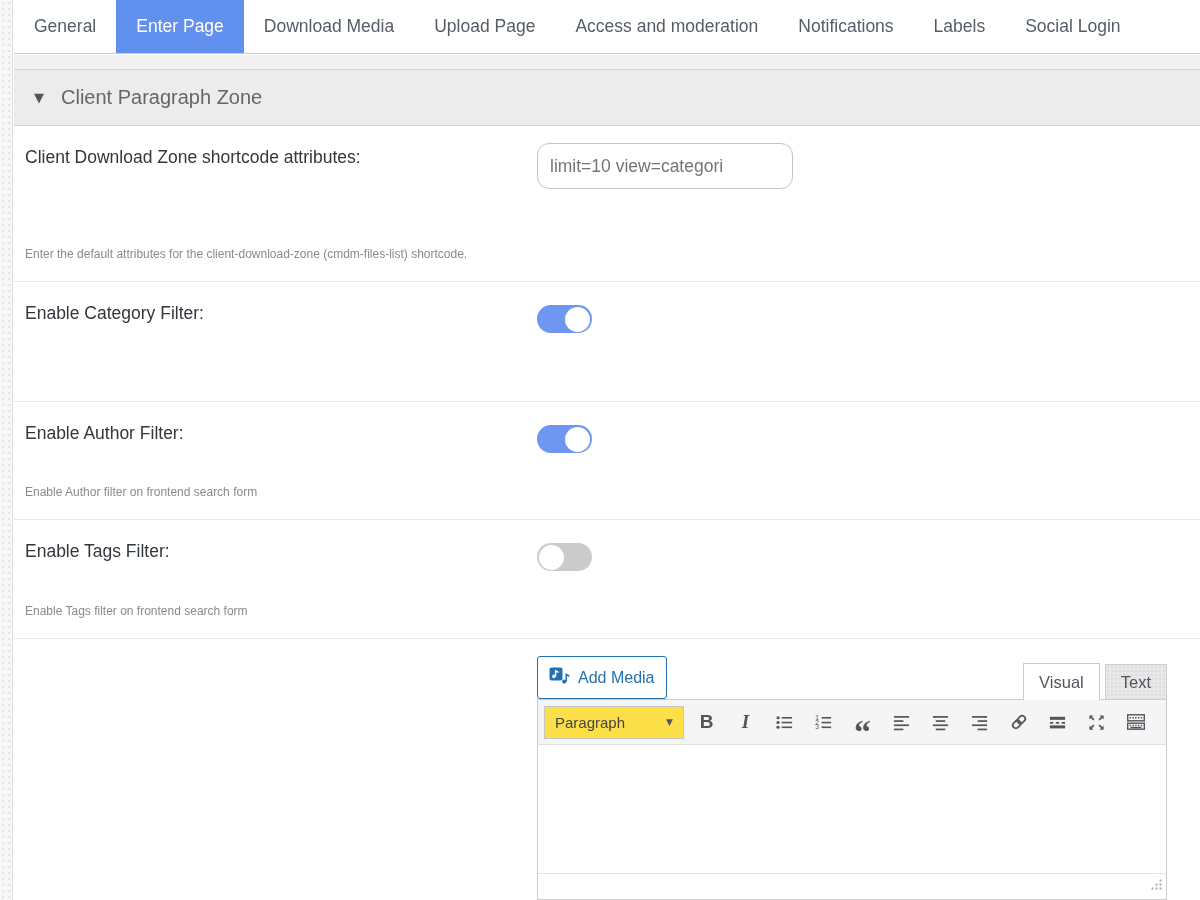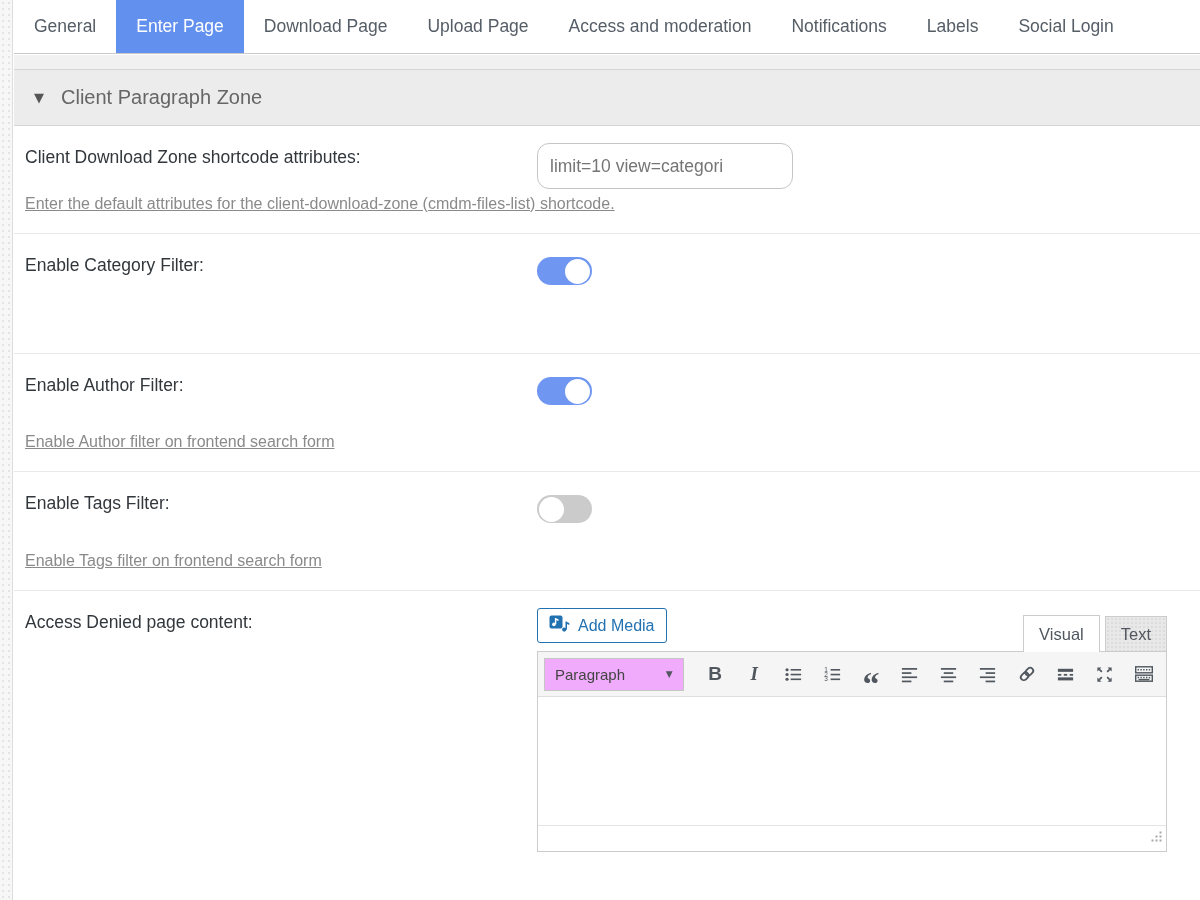--- a/index.html
+++ b/index.html
@@ -25,57 +25,57 @@
   .strip { position:absolute; left:14px; top:55px; right:0; height:14px; background:#f1f1f1; }
   .section-header { position:absolute; left:14px; top:69px; right:0; height:57px;
     background:#ececec; border-top:1px solid #d6d6d6; border-bottom:1px solid #d6d6d6;
     display:flex; align-items:center; gap:17px; padding-left:20px;
     color:#666; font-size:20px; cursor:pointer; }
   .tri { font-family:"DejaVu Sans", sans-serif; font-size:13px; color:#555; }
 
   
   .content { position:absolute; left:14px; top:126px; right:0; bottom:0; background:#fff; }
   .row { position:relative; border-bottom:1px solid #e9e9e9; }
-  .row-1 { height:108px; } .row-2 { height:120px; } .row-3 { height:118px; }
+  .row-1 { height:156px; } .row-2 { height:120px; } .row-3 { height:118px; }
   .row-4 { height:119px; } .row-5 { height:283px; border-bottom:none; }
   .label { position:absolute; left:11px; top:21px; font-size:17.5px; color:#32373c; }
-  .help  { position:absolute; left:11px; bottom:20px; font-size:16px; color:#8a8a8a;text-decoration:underline; }
+  .help  { position:absolute; left:11px; bottom:20px; font-size:12px; color:#8a8a8a; }
 
   .shortcode-input { position:absolute; left:523px; top:17px; width:256px; height:46px;
     border:1px solid #c5c5c5; border-radius:12px; padding:0 12px; font-size:17.5px;
     color:#757575; font-family:"Liberation Sans", sans-serif; background:#fff; outline:none; }
 
   .toggle { position:absolute; left:523px; top:23px; width:55px; height:28px;
     border-radius:14px; cursor:pointer; }
   .toggle[data-state="on"]  { background:#6f96f0; }
   .toggle[data-state="off"] { background:#cbcbcb; }
   .knob { position:absolute; top:1.5px; width:25px; height:25px; border-radius:50%; background:#fff; }
   .toggle[data-state="on"]  .knob { right:2px; }
   .toggle[data-state="off"] .knob { left:2px; }
 
   
   .editor { position:absolute; left:523px; top:16px; width:630px; }
   .media-row { position:relative; height:44px; z-index:2; }
-  .add-media-btn { position:absolute; left:0; top:1px; height:35px; display:flex;
+  .add-media-btn { position:absolute; left:0; top:1px; height:43px; display:flex;
     align-items:center; gap:8px; padding:0 11px; background:#fff; color:#2271b1;
     border:1px solid #2271b1; border-radius:3px; font-size:16px;
     font-family:"Liberation Sans", sans-serif; cursor:pointer; }
   .editor-tabs { position:absolute; right:0; bottom:0; display:flex; gap:5px; align-items:flex-end; }
   .etab { padding:0 15px; height:35px; display:flex; align-items:center; font-size:16.5px;
     color:#50575e; border:1px solid #ccc; border-bottom:none; cursor:pointer; }
   .etab-visual { background:#fff; height:37px; margin-bottom:-1px; }
   .etab-text { background:#e8e8e8;
     background-image:radial-gradient(#dcdcdc 1px, transparent 1px); background-size:4px 4px; }
 
   .editor-frame { border:1px solid #ccc; background:#fff; }
   .mce-toolbar { height:45px; background:#f5f5f5; border-bottom:1px solid #dedede;
     display:flex; align-items:center; padding:0 6px; gap:6px; }
-  .para-dd { width:140px; height:33px; background:#f0abfc; border:1px solid #c5c5c5;
+  .para-dd { width:140px; height:33px; background:#fde047; border:1px solid #c5c5c5;
     display:flex; align-items:center; justify-content:space-between; padding:0 10px;
-    font-size:15px; color:#444; margin-right:9px; cursor:pointer; }
+    font-size:15px; color:#444; cursor:pointer; }
   .dd-arrow { font-family:"DejaVu Sans", sans-serif; font-size:9px; color:#50575e; }
   .tbtn { width:33px; height:33px; display:flex; align-items:center; justify-content:center;
     background:transparent; border:1px solid transparent; cursor:pointer; color:#50575e; }
   .b-glyph { font-size:19px; font-weight:bold; color:#50575e; }
   .i-glyph { font-family:"Liberation Serif", serif; font-style:italic; font-size:19px;
     font-weight:bold; color:#50575e; }
   .q-glyph { font-family:"Liberation Serif", serif; font-size:34px; font-weight:bold;
     color:#50575e; line-height:0; position:relative; top:10px; }
   .tbtn svg { display:block; }
 
@@ -85,21 +85,21 @@
 </style>
 </head>
 <body>
 
 <div class="page">
   <div class="gutter"></div>
 
   <div class="tabbar">
     <div class="tab" data-state="false">General</div>
     <div class="tab" data-state="true">Enter Page</div>
-    <div class="tab" data-state="false">Download Page</div>
+    <div class="tab" data-state="false">Download Media</div>
     <div class="tab" data-state="false">Upload Page</div>
     <div class="tab" data-state="false">Access and moderation</div>
     <div class="tab" data-state="false">Notifications</div>
     <div class="tab" data-state="false">Labels</div>
     <div class="tab" data-state="false">Social Login</div>
   </div>
 
   <div class="strip"></div>
 
   <div class="section-header">
@@ -132,21 +132,20 @@
 
     <div class="row row-4">
       <div class="label">Enable Tags Filter:</div>
       <div class="toggle" data-state="off">
           <div class="knob"></div>
         </div>
       <div class="help">Enable Tags filter on frontend search form</div>
     </div>
 
     <div class="row row-5">
-      <div class="label">Access Denied page content:</div>
 
       <div class="editor">
         <div class="media-row">
           <button class="add-media-btn">
             <span>
               <svg width="21" height="18" viewBox="0 0 21 18">
                 <rect x="0.5" y="0.5" width="13" height="13" rx="2" fill="#2271b1"></rect>
                 <circle cx="4.9" cy="9.4" r="1.8" fill="#fff"></circle>
                 <rect x="5.9" y="3.1" width="1.4" height="6.2" fill="#fff"></rect>
                 <path d="M5.9 3.1 L9.5 4.3 L9.5 6.1 L7.3 5.3 Z" fill="#fff"></path>

